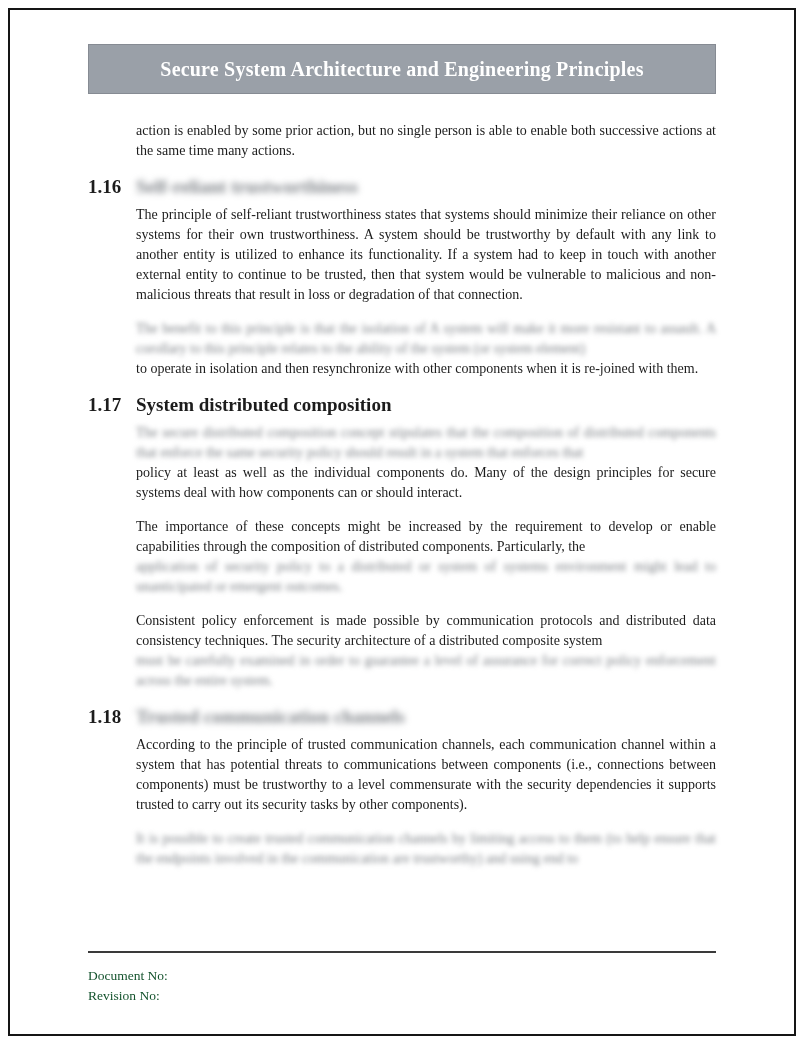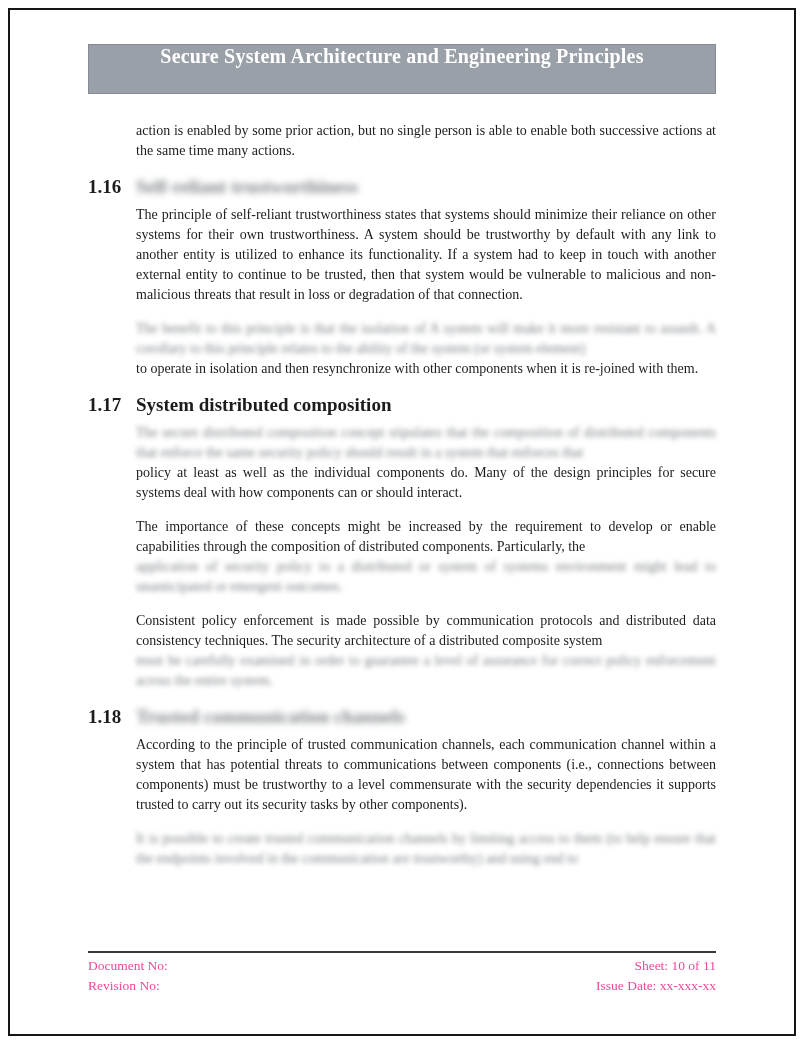--- a/index.html
+++ b/index.html
@@ -19,21 +19,21 @@
     border: 2px solid #151515;
     pointer-events: none;
   }
   .banner {
     position: absolute;
     left: 88px; top: 44px;
     width: 628px; height: 50px;
     background: #9aa0a8;
     border: 1px solid #868b93;
     display: flex;
-    align-items: flex-start;
+    align-items: center;
     justify-content: center;
   }
   .banner-title {
     color: #ffffff;
     font-size: 20px;
     font-weight: bold;
     letter-spacing: 0.2px;
     white-space: nowrap;
   }
   .content {
@@ -67,24 +67,24 @@
   }
   .blurred-heading {
     color: #83878c;
     filter: blur(3px);
   }
   .footer {
     position: absolute;
     left: 88px; top: 951px;
     width: 628px;
     border-top: 2px solid #3a3a3a;
-    padding-top: 3px;
+    padding-top: 13px;
     display: flex;
     justify-content: space-between;
-    color: #ec4899;
+    color: #14532d;
     font-size: 13.5px;
     line-height: 20px;
   }
   .footer-col-right { text-align: right; }
 </style>
 </head>
 <body>
 
 <div class="page">
   <div class="page-border"></div>
@@ -137,18 +137,14 @@
       <div class="seg blurred">It is possible to create trusted communication channels by limiting access to them (to help ensure that the endpoints involved in the communication are trustworthy) and using end to</div>
     </div>
 
   </div>
 
   <div class="footer">
     <div class="footer-col-left">
       <div>Document No:</div>
       <div>Revision No:</div>
     </div>
-    <div class="footer-col-right">
-      <div>Sheet: 10 of 11</div>
-      <div>Issue Date: xx-xxx-xx</div>
-    </div>
   </div>
 </div>
 
 </body></html>

